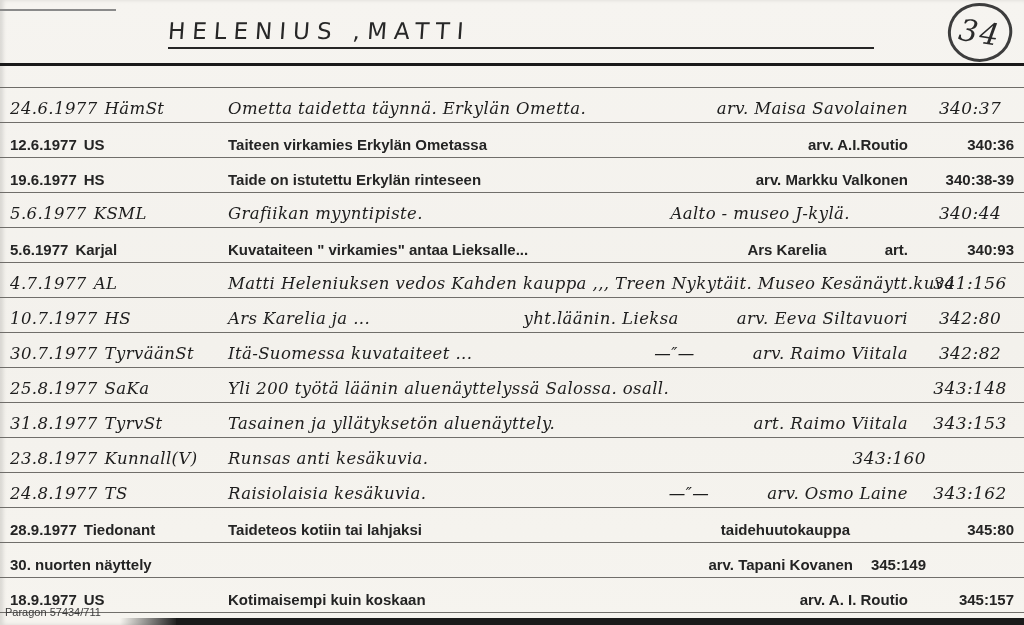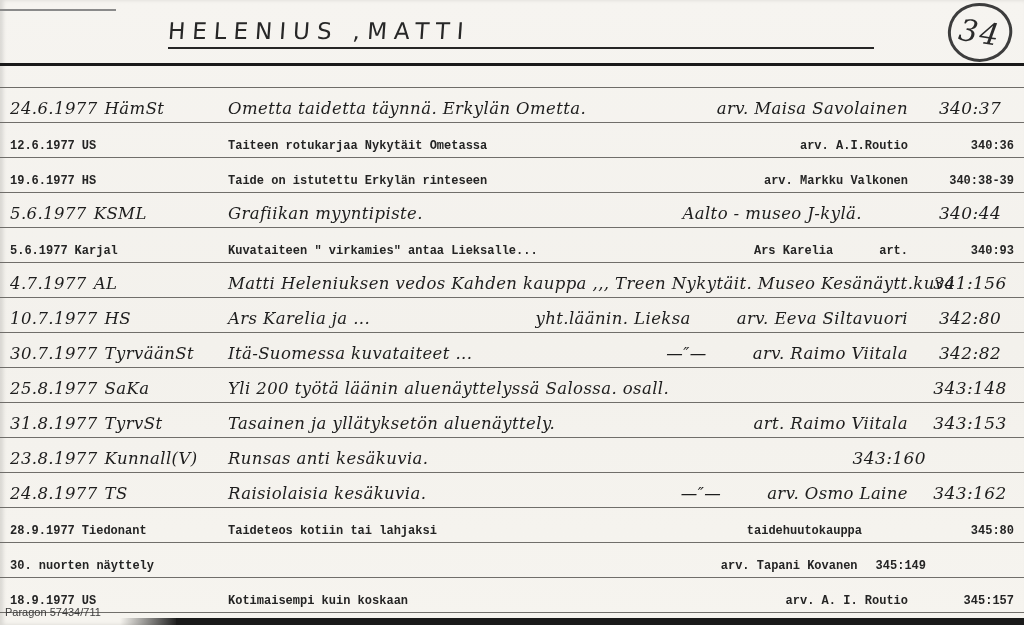--- a/index.html
+++ b/index.html
@@ -34,25 +34,25 @@
   
   .row{
     height:30px;border-bottom:1px solid #706e6a;
     display:grid;
     grid-template-columns:218px minmax(0,1fr) auto auto 88px;
     align-items:end;
     padding:0 10px 4px 10px;white-space:nowrap;overflow:hidden;
   }
   .col-date{display:flex;gap:7px;align-items:baseline;}
   .col-note{padding-right:46px;}
-  .col-credit{padding-right:18px;}
+  .col-credit{padding-right:18px;margin-left:12px;}
   .col-ref{text-align:right;}
   .typed{
-    font-family:Liberation Mono, monospace;
-    font-size:12px;font-weight:600;color:#242424;
+    font-family:Liberation Sans, sans-serif;
+    font-size:15px;font-weight:600;color:#242424;
   }
   .hand{
     font-family:"DejaVu Serif",serif;font-style:italic;
     font-size:16.5px;color:#1d1d1d;letter-spacing:.4px;
   }
   .hand .col-ref{font-size:17px;text-align:center;}
   
   .footer-text{
     position:absolute;left:5px;bottom:7px;
     font-family:"Liberation Sans",sans-serif;font-size:11px;color:#3c3c3c;
@@ -85,21 +85,21 @@
     <div class="col-title">Ometta taidetta täynnä. Erkylän Ometta.</div>
     <div class="col-note"></div>
     <div class="col-credit">arv. Maisa Savolainen</div>
     <div class="col-ref">340:37</div>
   </div>
       <div class="row typed">
     <div class="col-date">
       <span>12.6.1977</span>
       <span>US</span>
     </div>
-    <div class="col-title">Taiteen rotukarjaa Nykytäit Ometassa</div>
+    <div class="col-title">Taiteen virkamies Erkylän Ometassa</div>
     <div class="col-note"></div>
     <div class="col-credit">arv. A.I.Routio</div>
     <div class="col-ref">340:36</div>
   </div>
       <div class="row typed">
     <div class="col-date">
       <span>19.6.1977</span>
       <span>HS</span>
     </div>
     <div class="col-title">Taide on istutettu Erkylän rinteseen</div>

